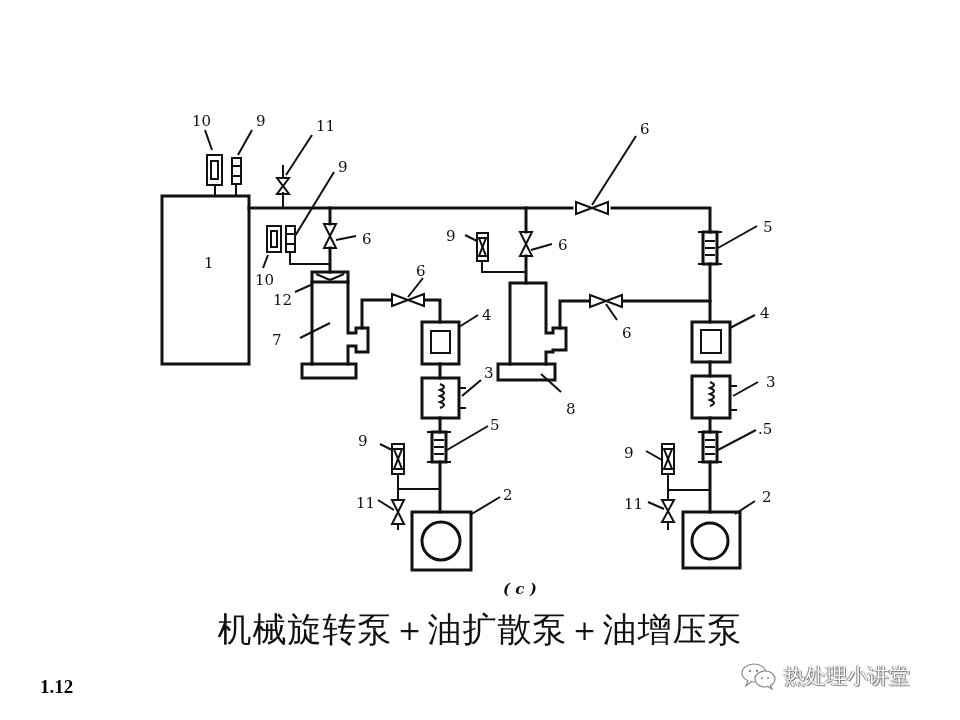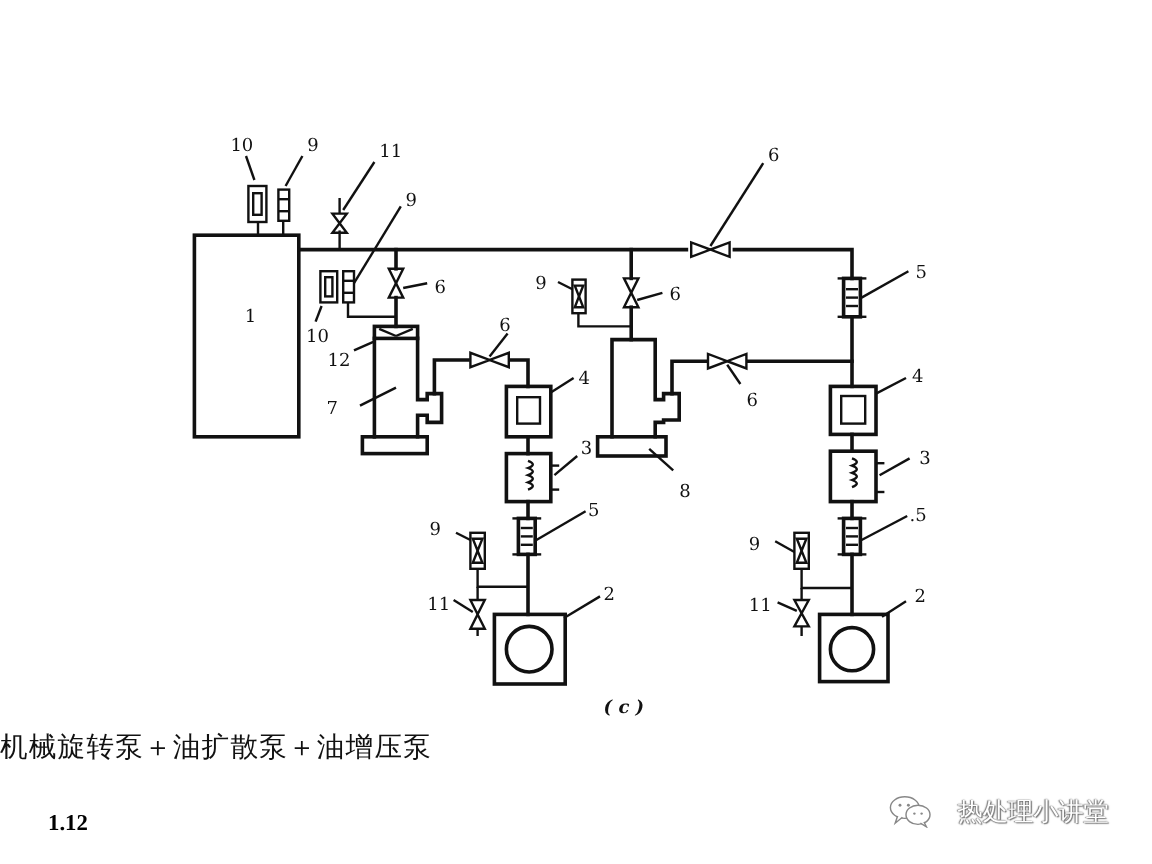--- a/index.html
+++ b/index.html
@@ -2,23 +2,23 @@
 <html><head>
 <meta charset="utf-8">
 <style>
   html, body { margin: 0; padding: 0; background: #ffffff; }
   body { width: 960px; height: 720px; position: relative; overflow: hidden; font-family: "DejaVu Sans", sans-serif; }
   #diagram { position: absolute; left: 0; top: 0; width: 960px; height: 720px; }
   .ln { stroke: #111; stroke-width: 3; fill: none; stroke-linecap: square; }
   .thin { stroke: #111; stroke-width: 2; fill: none; }
   .lbl { font-family: "DejaVu Serif", serif; font-size: 15px; fill: #111; }
   .cap-sub { font-family: "DejaVu Serif", serif; font-size: 15px; font-style: italic; font-weight: bold; fill: #111; }
-  #caption { position: absolute; left: 0; width: 960px; top: 607px; text-align: left; font-family: "DejaVu Sans", sans-serif; font-size: 23px; color: #111; letter-spacing: 1px; }
+  #caption { position: absolute; left: 0; width: 960px; top: 607px; text-align: center; font-family: "DejaVu Sans", sans-serif; font-size: 34px; color: #111; letter-spacing: 1px; }
   #page-num { position: absolute; left: 40px; top: 676px; font-family: Liberation Serif, serif; font-weight: bold; font-size: 19px; color: #000; }
-  #watermark { position: absolute; left: 740px; top: 662px; display: flex; align-items: center; gap: 20px; font-family: "DejaVu Sans", sans-serif; font-size: 21px; color: #ffffff; text-shadow: 0 0 1px #555, 1px 1px 1px #777, -1px 0 1px #888; }
+  #watermark { position: absolute; left: 740px; top: 662px; display: flex; align-items: center; gap: 6px; font-family: "DejaVu Sans", sans-serif; font-size: 21px; color: #ffffff; text-shadow: 0 0 1px #555, 1px 1px 1px #777, -1px 0 1px #888; }
   #watermark svg { width: 38px; height: 28px; }
 </style>
 </head>
 <body>
 
 <svg id="diagram" viewBox="0 0 960 720" xmlns="http://www.w3.org/2000/svg">
 
   <g>
     <rect class="ln" x="162" y="196" width="87" height="168"></rect>
     <text class="lbl" x="204" y="268">1</text>

